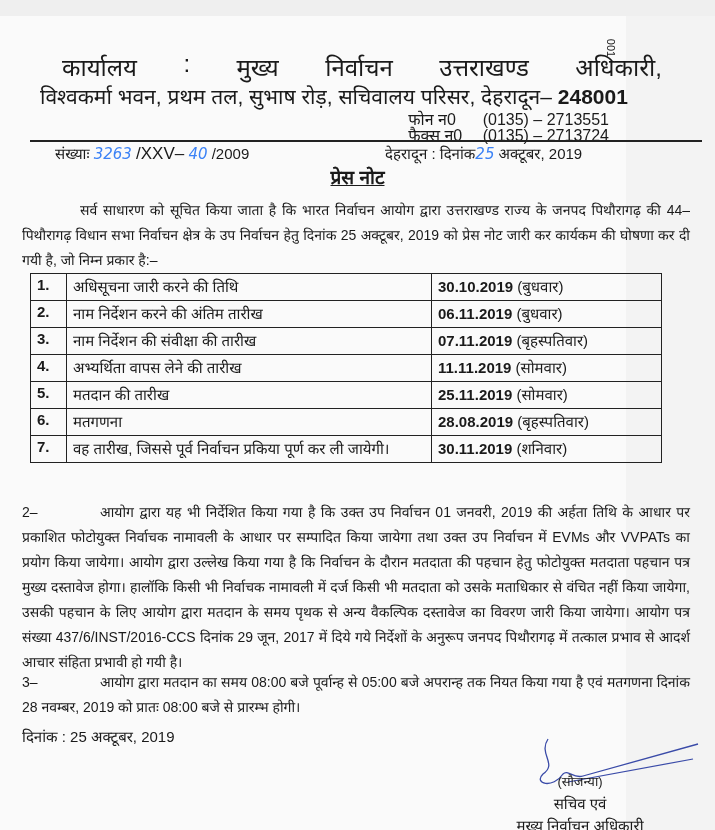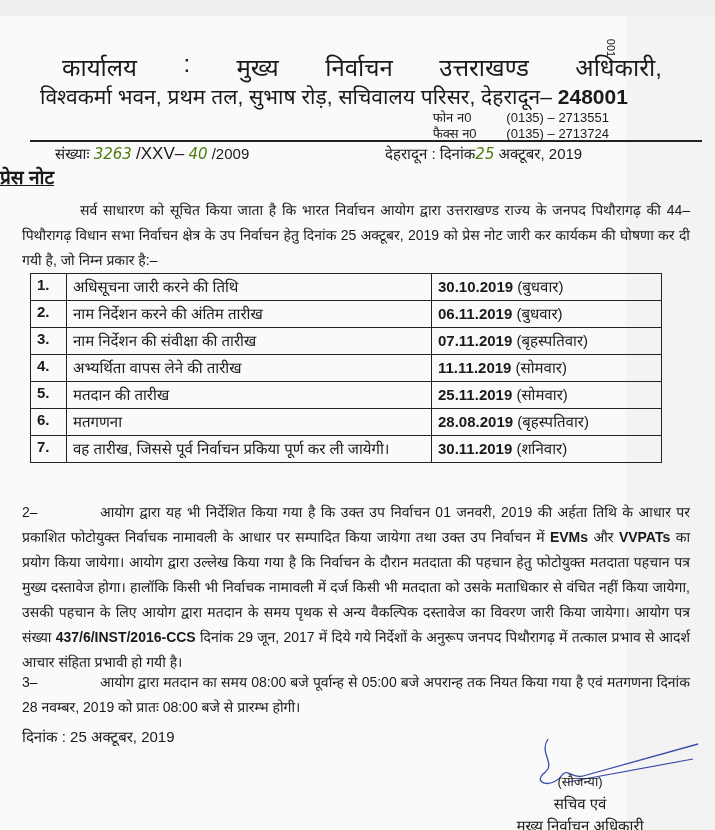--- a/index.html
+++ b/index.html
@@ -5,39 +5,39 @@
   * { box-sizing: border-box; margin: 0; padding: 0; }
   html, body { width: 715px; height: 830px; overflow: hidden; background: #f3f3f3; }
   body { font-family: "Liberation Sans", "DejaVu Sans", sans-serif; color: #1a1a1a; position: relative; }
   .topbar { position: absolute; left: 0; top: 0; width: 715px; height: 16px; background: #efefef; }
   .page { position: absolute; left: 0; top: 16px; width: 626px; height: 814px; background: #fafafa; }
   .pageno { position: absolute; right: 6px; top: 26px; font-size: 11px; transform: rotate(90deg); transform-origin: center; color: #222; }
   .h1 { position: absolute; left: 62px; top: 34px; width: 600px; font-size: 24px; display: flex; justify-content: space-between; }
   .h1 span { white-space: nowrap; }
   .h2 { position: absolute; left: 40px; top: 66px; width: 660px; font-size: 21px; white-space: nowrap; }
   .h2 b { font-family: "Liberation Sans", sans-serif; font-size: 21px; }
-  .contact { position: absolute; right: 17px; font-size: 13px; white-space: nowrap; }
+  .contact { position: absolute; right: 17px; font-size: 16px; white-space: nowrap; }
   .contact .lbl { display: inline-block; width: 70px; }
   .rule { position: absolute; left: 30px; top: 124px; width: 672px; height: 2px; background: #222; }
   .refline { position: absolute; left: 55px; top: 127px; width: 640px; font-size: 15px; white-space: nowrap; }
-  .hand { color: #4d7c0f; font-family: "DejaVu Sans", sans-serif; font-style: italic; font-size: 15px; }
+  .hand { color: #3b82f6; font-family: "DejaVu Sans", sans-serif; font-style: italic; font-size: 15px; }
   .ref-right { position: absolute; left: 330px; top: 0; }
-  .title { position: absolute; left: 0; width: 715px; top: 148px; text-align: left; font-size: 19px; font-weight: bold; }
+  .title { position: absolute; left: 0; width: 715px; top: 148px; text-align: center; font-size: 19px; font-weight: bold; }
   .title span { text-decoration: underline; }
   .para { position: absolute; left: 22px; width: 668px; font-size: 14px; line-height: 25px; text-align: justify; }
   .para .indent { display: inline-block; width: 58px; }
   .p1 { top: 182px; }
   table { position: absolute; left: 30px; top: 257px; width: 632px; border-collapse: collapse; font-size: 15px; }
   td { border: 1.5px solid #222; padding: 2px 6px; vertical-align: top; height: 27px; }
   td.n { width: 36px; font-weight: bold; text-align: left; }
   td.d { width: 230px; font-weight: bold; }
   td.d .day { font-weight: normal; }
   .p2 { top: 484px; }
   .p2 .num, .p3 .num { display: inline-block; width: 78px; }
-  .bold { font-weight: bold; margin-top: 43px; }
+  .bold { font-weight: normal; margin-top: 43px; }
   .p3 { top: 654px; }
   .dateline { position: absolute; left: 22px; top: 710px; font-size: 15px; }
   .sig { position: absolute; left: 500px; top: 755px; width: 160px; text-align: center; font-size: 15px; line-height: 22px; }
   .sig .close { font-size: 13px; }
   .signature { position: absolute; left: 528px; top: 718px; }
   .footnote { position: absolute; left: 20px; top: 813px; font-size: 13px; color: #333; }
   .footnote .hand { font-size: 16px; margin-left: 30px; }
 </style>
 </head>
 <body>

